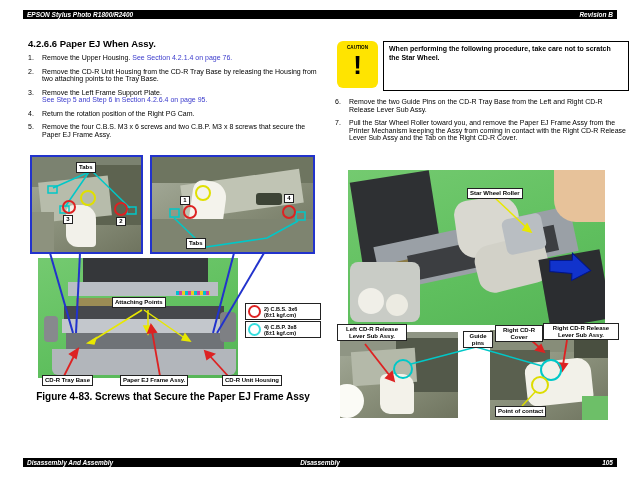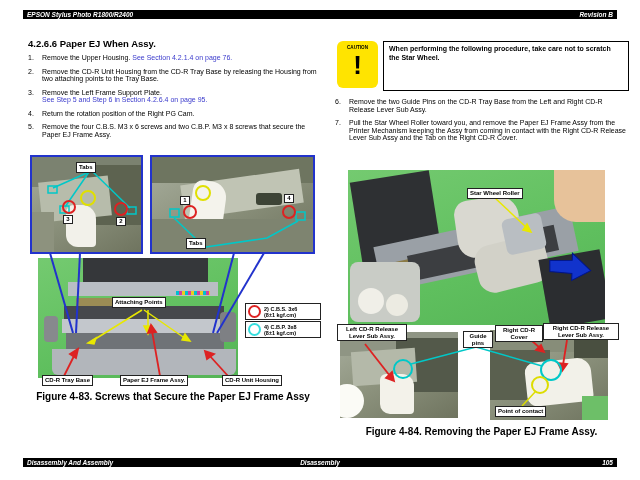--- a/index.html
+++ b/index.html
@@ -290,21 +290,20 @@
       </g>
     </svg>
 
     <div class="anno" style="left:132px;top:20px;">Star Wheel Roller</div>
     <div class="anno wrap" style="left:2px;top:156px;width:64px;">Left CD-R Release Lever Sub Assy.</div>
     <div class="anno wrap" style="left:128px;top:163px;width:24px;">Guide pins</div>
     <div class="anno wrap" style="left:160px;top:157px;width:42px;">Right CD-R Cover</div>
     <div class="anno wrap" style="left:208px;top:155px;width:70px;">Right CD-R Release Lever Sub Assy.</div>
     <div class="anno" style="left:160px;top:238px;">Point of contact</div>
 
-    <div class="caption" style="top:258px;">Figure 4-84. Removing the Paper EJ Frame Assy.</div>
   </div>
 
   <div id="footer-bar" class="bar">
     <span class="l">Disassembly And Assembly</span>
     <span class="c">Disassembly</span>
     <span class="r">105</span>
   </div>
 
 </div>
 

